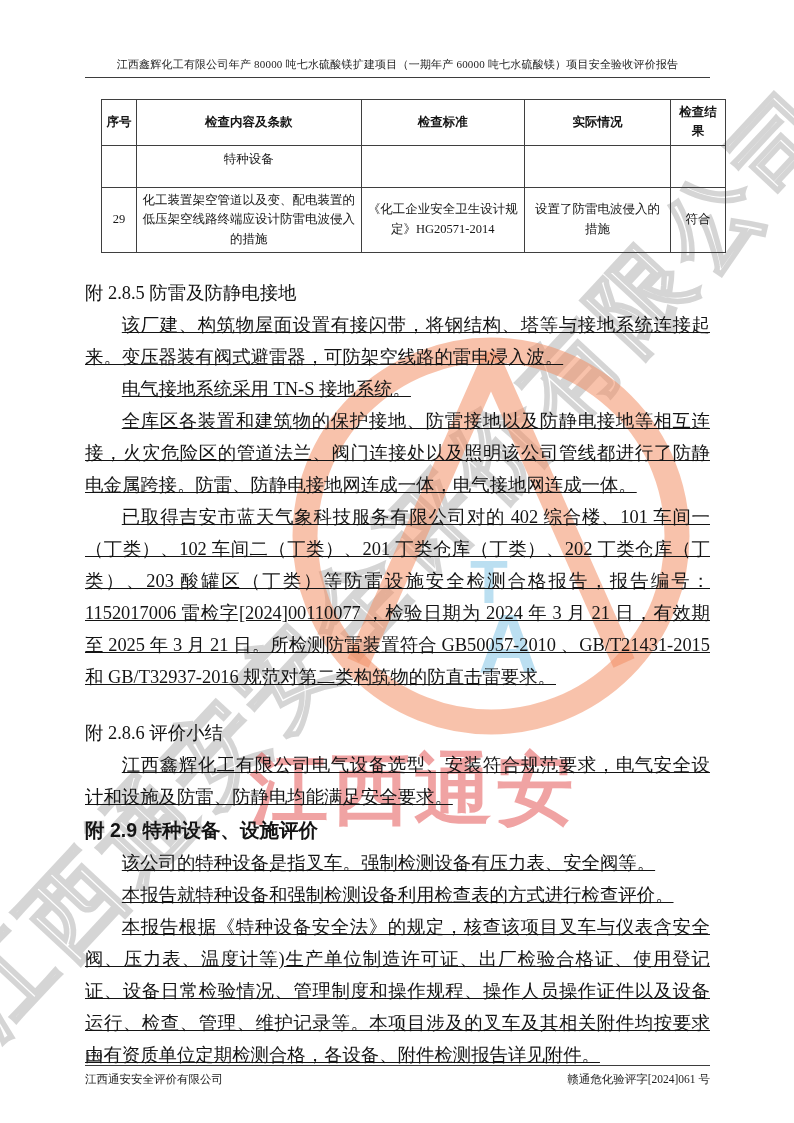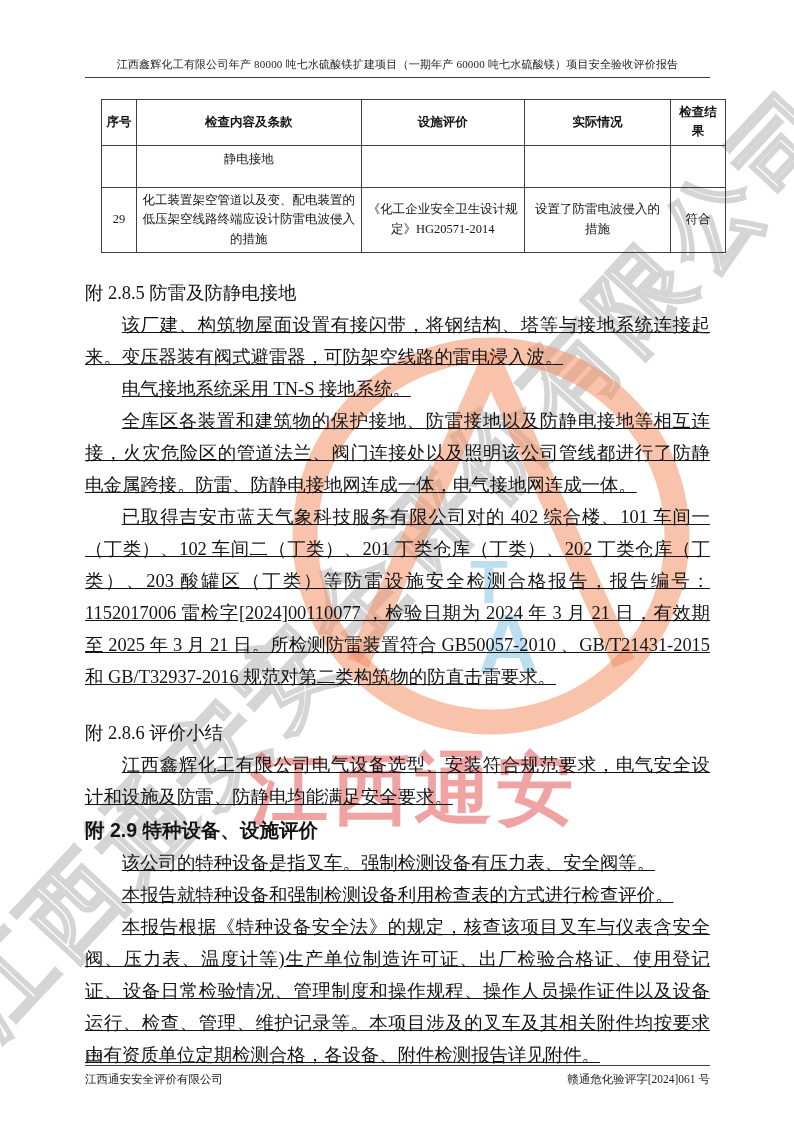--- a/index.html
+++ b/index.html
@@ -83,29 +83,29 @@
         <col class="col-no">
           <col class="col-content">
           <col class="col-std">
         <col class="col-actual">
           <col class="col-result">
       </colgroup>
       <thead>
         <tr>
           <th>序号</th>
           <th>检查内容及条款</th>
-          <th>设施评价</th>
+          <th>检查标准</th>
           <th>实际情况</th>
           <th>检查结果</th>
         </tr>
       </thead>
       <tbody>
         <tr class="row-cont">
           <td></td>
-          <td>静电接地</td>
+          <td>特种设备</td>
           <td></td>
           <td></td>
           <td></td>
         </tr>
         <tr>
           <td>29</td>
           <td>化工装置架空管道以及变、配电装置的低压架空线路终端应设计防雷电波侵入的措施</td>
           <td>《化工企业安全卫生设计规定》HG20571-2014</td>
           <td>设置了防雷电波侵入的措施</td>
           <td>符合</td>

